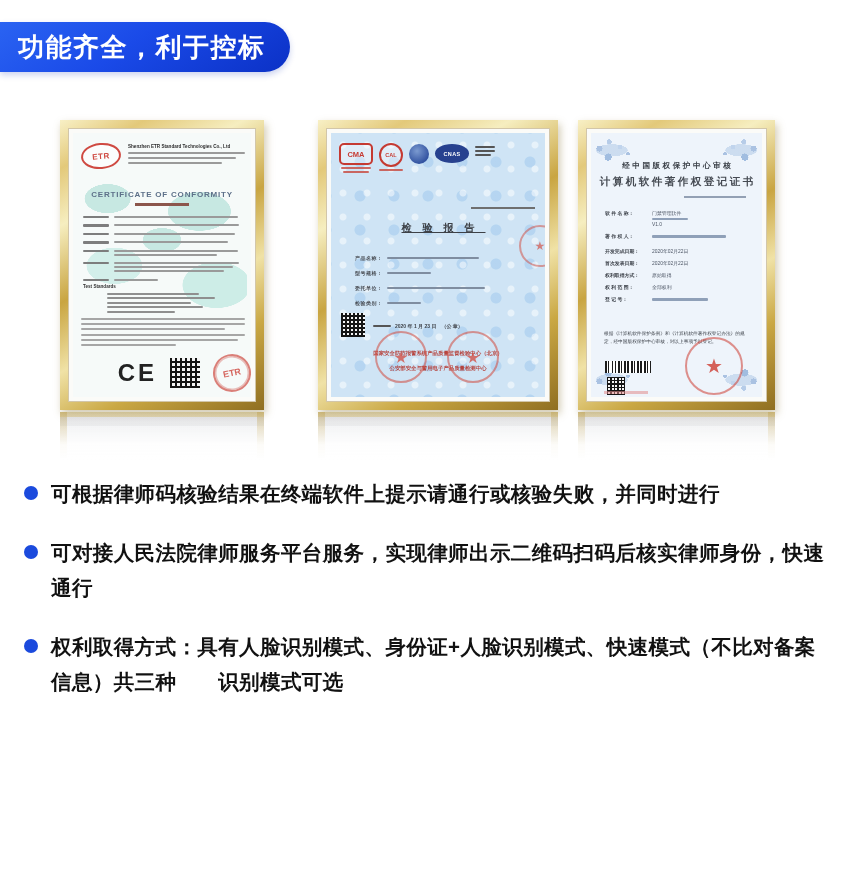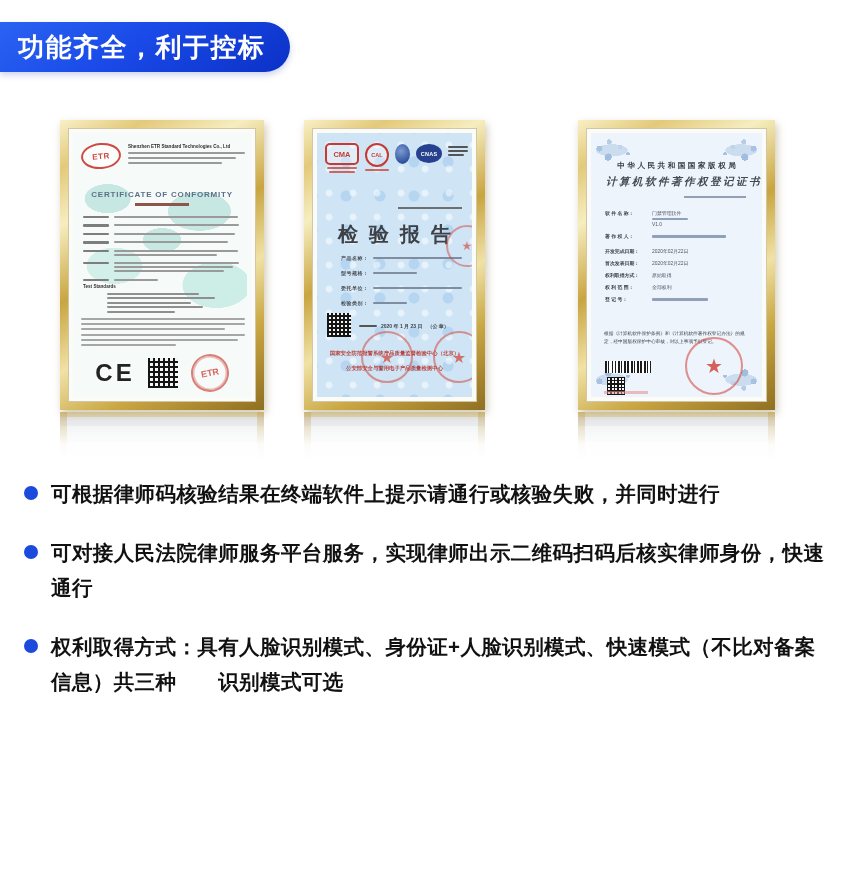--- a/index.html
+++ b/index.html
@@ -9,21 +9,21 @@
   
   .banner{position:absolute;top:22px;left:0;width:290px;height:50px;box-sizing:border-box;
     border-radius:0 26px 26px 0;padding-left:18px;line-height:50px;
     background:linear-gradient(145deg,#2a63f2 0%,#1a4ae8 45%,#0b31c6 100%);
     color:#fff;font-weight:bold;font-size:26px;letter-spacing:1.5px;
     box-shadow:0 3px 6px rgba(20,50,180,.22);}
 
   
   .certs{position:absolute;top:120px;left:0;width:850px;height:352px;}
   .cert-unit{position:absolute;top:0;}
-  #cu1{left:60px;width:204px;} #cu2{left:304px;width:181px;} #cu3{left:578px;width:197px;}
+  #cu1{left:60px;width:204px;} #cu2{left:318px;width:240px;} #cu3{left:578px;width:197px;}
   .frame{height:290px;box-sizing:border-box;padding:8px;position:relative;
     background:linear-gradient(150deg,#f8f0c6 0%,#e3c97a 12%,#f6eec0 26%,#c9a541 45%,#f0e2a6 62%,#caa844 78%,#a5832d 92%,#8f6f22 100%);
     box-shadow:2px 4px 8px rgba(140,120,60,.40);}
   .mat{width:100%;height:100%;box-sizing:border-box;background:#fbfbf8;
     border:1px solid rgba(150,120,50,.4);padding:4px;}
   .cert-body{position:relative;width:100%;height:100%;overflow:hidden;}
   .reflection{height:56px;margin-top:2px;filter:blur(.6px);
     background:
       linear-gradient(180deg, rgba(255,255,255,0) 0%, rgba(255,255,255,.92) 58%, #fff 85%),
       linear-gradient(180deg, rgba(205,175,85,.45) 0 5px, transparent 5px),
@@ -56,21 +56,21 @@
   .fr .lab{flex:0 0 26px;height:2.4px;background:#7d7d7d;border-radius:1px;}
   .fr .vals{flex:1;}
   .fr .vals .bar{margin-bottom:2.2px;}
   .ce-test{position:absolute;top:151px;left:10px;font-size:4.6px;font-weight:bold;color:#333;}
   .ce-standards{position:absolute;top:160px;left:34px;}
   .ce-standards .bar{margin-bottom:2.4px;background:#8f8f8f;}
   .ce-para1{position:absolute;top:185px;left:8px;right:6px;}
   .ce-para2{position:absolute;top:201px;left:8px;right:6px;}
   .ce-para1 .bar,.ce-para2 .bar{background:#a6a6a6;margin-bottom:2.6px;height:2.2px;}
   .ce-bottom{position:absolute;bottom:5px;left:0;right:0;display:flex;
-    align-items:center;justify-content:center;gap:13px;}
+    align-items:center;justify-content:flex-end;gap:13px;}
   .ce-mark{font-size:24px;font-weight:bold;color:#222;letter-spacing:3px;}
   .qr{width:30px;height:30px;
     background:repeating-linear-gradient(90deg,#151515 0 2px,transparent 2px 5px),
                repeating-linear-gradient(0deg,#151515 0 2px,#f5f5f5 2px 5px);}
   .stamp{border-radius:50%;display:flex;align-items:center;justify-content:center;box-sizing:border-box;}
   .etr-stamp{width:38px;height:38px;border:2px solid rgba(207,74,66,.7);
     color:rgba(207,74,66,.85);font-size:9px;font-weight:bold;transform:rotate(-12deg);
     box-shadow:inset 0 0 0 1.5px rgba(207,74,66,.35);}
 
   
@@ -86,22 +86,22 @@
     font-weight:bold;font-size:5.5px;display:flex;align-items:center;justify-content:center;background:rgba(255,255,255,.35);}
   .bseal{width:20px;height:20px;border-radius:50%;margin-top:1px;
     background:radial-gradient(circle at 40% 35%,#7b9ad0 0%,#2e4f9e 75%);}
   .cnas{width:34px;height:19px;background:#27418f;border-radius:50%;color:#fff;
     font-weight:bold;font-size:5.5px;display:flex;align-items:center;justify-content:center;
     letter-spacing:.3px;margin-top:1px;}
   .lmini{display:flex;flex-direction:column;gap:2px;margin-top:3px;}
   .bar.redb{background:rgba(200,80,70,.85);height:2px;}
   .bar.darkb{background:#555;}
   .rline{position:absolute;top:74px;right:10px;width:64px;height:2.4px;background:#6f6f6f;}
-  .insp-title{position:absolute;top:88px;left:0;right:0;text-align:center;font-size:20px;
-    font-weight:bold;color:#3d4147;letter-spacing:11px;text-indent:11px;}
+  .insp-title{position:absolute;top:88px;left:0;right:0;text-align:center;font-size:10px;
+    font-weight:bold;color:#3d4147;letter-spacing:11px;text-indent:11px;text-decoration:underline;}
   .insp-fields{position:absolute;top:122px;left:24px;right:10px;}
   .ifr{display:flex;align-items:center;gap:4px;margin-bottom:9px;}
   .ifr .ilab{font-size:5px;font-weight:bold;color:#474b52;letter-spacing:.5px;white-space:nowrap;}
   .ifr .bar{height:2.6px;background:#7f8da0;}
   .qr2{position:absolute;top:180px;left:10px;width:24px;height:24px;
     background:repeating-linear-gradient(90deg,#151515 0 1.6px,transparent 1.6px 4px),
                repeating-linear-gradient(0deg,#151515 0 1.6px,#f5f5f5 1.6px 4px);}
   .date2{position:absolute;top:190px;left:42px;display:flex;gap:4px;align-items:center;
     font-size:5px;color:#3f434a;font-weight:bold;}
   .org1,.org2{position:absolute;left:0;right:0;text-align:center;font-size:5.4px;
@@ -119,22 +119,22 @@
     radial-gradient(circle 5px at 12% 40%, #9ab6dd 60%, transparent 61%),
     radial-gradient(circle 4px at 30% 20%, #a9c3e4 60%, transparent 61%),
     radial-gradient(circle 6px at 28% 65%, #8fb0da 60%, transparent 61%),
     radial-gradient(circle 4px at 50% 35%, #b5cdea 60%, transparent 61%),
     radial-gradient(circle 3px at 65% 55%, #9ab6dd 60%, transparent 61%),
     radial-gradient(ellipse 26px 10px at 35% 45%, rgba(160,190,225,.55) 60%, transparent 61%);}
   .c-tl{top:2px;left:2px;} .c-tr{top:2px;right:2px;transform:scaleX(-1);}
   .c-bl{bottom:2px;left:2px;transform:scaleY(-1);} .c-br{bottom:2px;right:2px;transform:scale(-1);}
   .authority{position:absolute;top:28px;left:0;right:0;text-align:center;font-size:7.6px;
     font-weight:bold;color:#3b4048;letter-spacing:2.5px;text-indent:2.5px;}
-  .c3-title{position:absolute;top:42px;left:0;right:0;text-align:right;font-size:10.5px;
-    font-weight:bold;color:#454a52;letter-spacing:2.5px;text-indent:2.5px;font-style:italic;}
+  .c3-title{position:absolute;top:42px;left:0;right:0;text-align:center;font-size:10.5px;
+    font-weight:bold;color:#454a52;letter-spacing:2.5px;text-indent:2.5px;}
   .c3-no{position:absolute;top:63px;right:16px;width:62px;height:2.2px;background:#93a0b4;}
   .c3-fields{position:absolute;top:77px;left:14px;right:8px;font-size:4.9px;color:#404550;}
   .cfr{display:flex;gap:5px;margin-bottom:6px;}
   .cfr .clab{flex:0 0 42px;font-weight:bold;color:#3e434b;white-space:nowrap;}
   .cfr .cval{flex:1;color:#4c5564;}
   .cfr .cval .bar{background:#8fa0b8;height:2.4px;}
   .cfr.gap{margin-top:9px;}
   .c3-statement{position:absolute;top:197px;left:13px;right:9px;font-size:4.7px;
     color:#3a3f47;line-height:1.75;z-index:1;}
   .barcode{position:absolute;top:228px;left:14px;width:46px;height:12px;
@@ -315,21 +315,21 @@
     </div>
 
     <div class="cert-unit" id="cu3">
       <div class="frame">
         <div class="mat">
           <div class="cert-body cr-bg">
             <i class="corner c-tl"></i>
             <i class="corner c-tr"></i>
             <i class="corner c-bl"></i>
             <i class="corner c-br"></i>
-            <div class="authority">中华人民共和国国家版权局</div>
+            <div class="authority">经中国版权保护中心审核</div>
             <div class="c3-title">计算机软件著作权登记证书</div>
             <i class="c3-no"></i>
             <div class="c3-fields">
               <div class="cfr">
                 <span class="clab">软 件 名 称：</span>
                 <div class="cval">
                   <div>门禁管理软件</div>
                   <i class="bar" style="width:36px;margin:2px 0"></i>
                   <div>V1.0</div>
                 </div>

